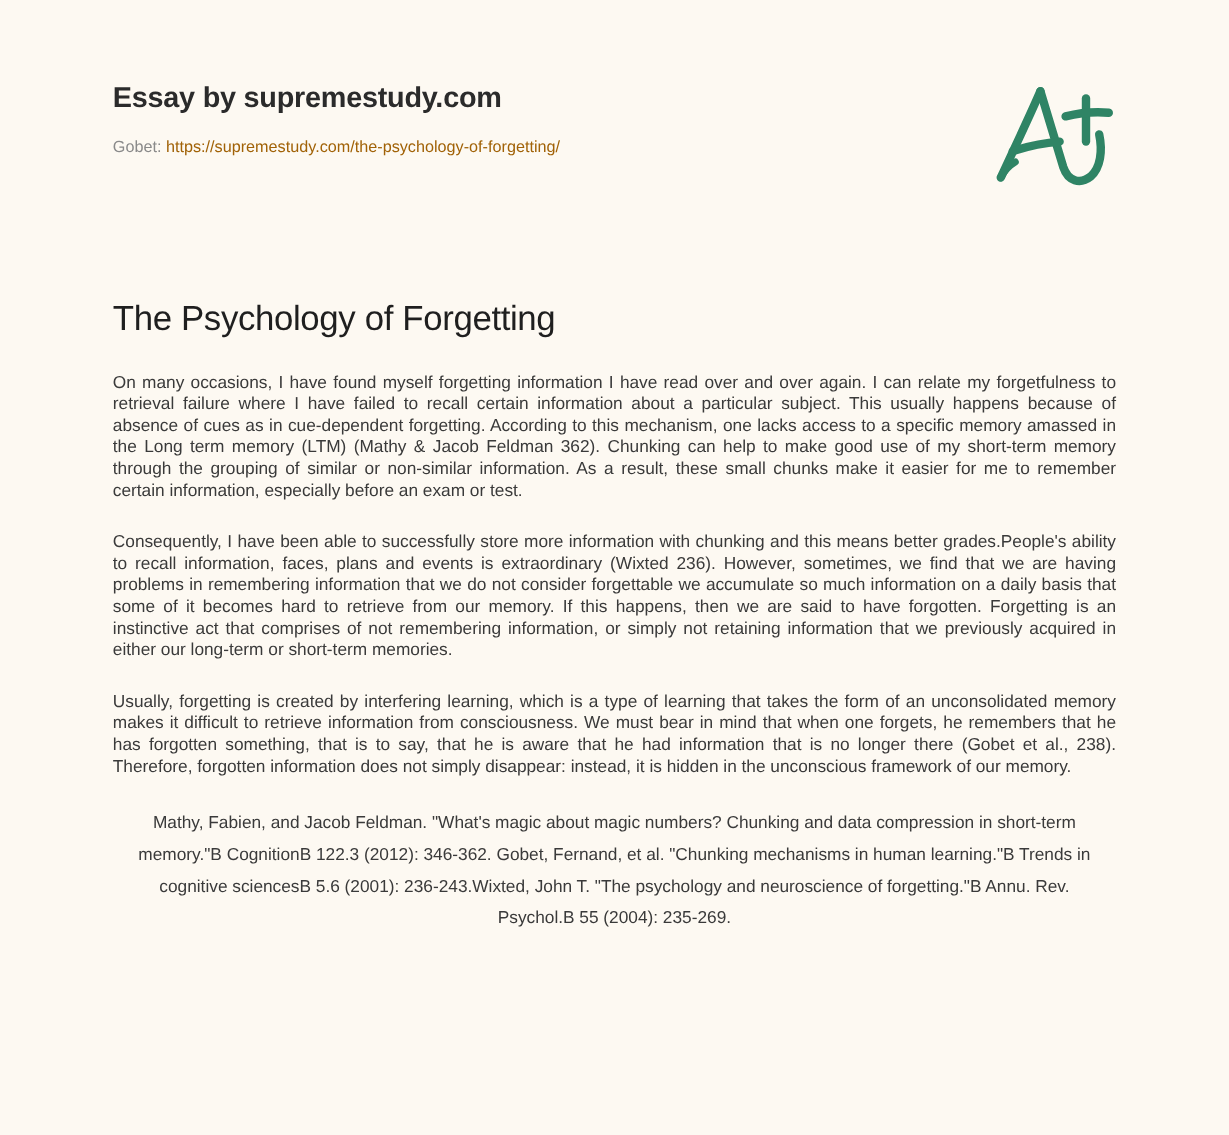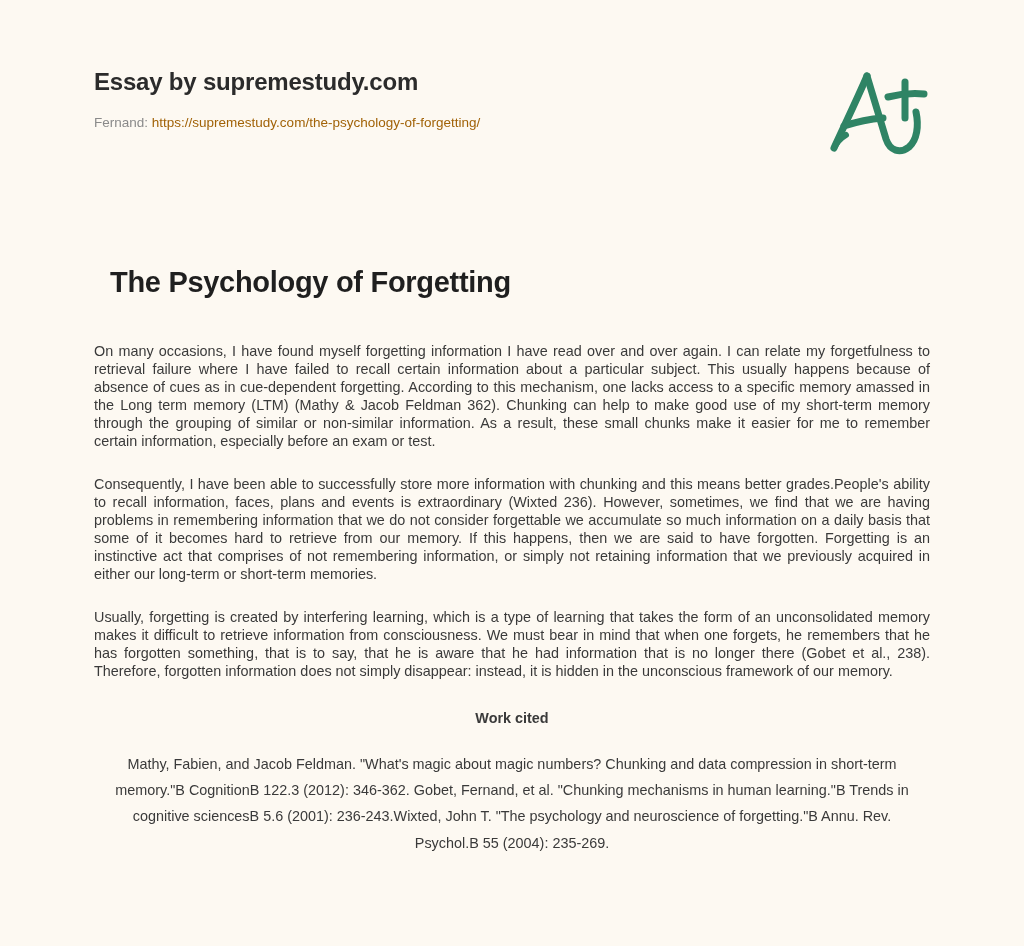--- a/index.html
+++ b/index.html
@@ -61,24 +61,24 @@
     height: 96px;
   }
   .logo svg {
     display: block;
     width: 116px;
     height: 96px;
   }
 
   
   .doc-title {
-    margin: 16px;
+    margin: 0;
     padding-top: 136px;
     font-size: 29px;
-    font-weight: bold;
+    font-weight: normal;
     color: #1f1f1f;
     letter-spacing: -0.3px;
     line-height: 1.25;
   }
 
   
   .body-copy {
     padding-top: 26px;
   }
   .body-copy p {
@@ -109,21 +109,21 @@
 </style>
 </head>
 <body>
 
 <div class="page">
 
   <div class="header">
     <h1 class="brand-title">Essay by supremestudy.com</h1>
 
     <div class="source-line">
-      <span class="source-label">Fernand:</span>
+      <span class="source-label">Gobet:</span>
       <a class="source-url" href="#">https://supremestudy.com/the-psychology-of-forgetting/</a>
     </div>
 
     <div class="logo">
       <svg viewBox="0 0 116 96" xmlns="http://www.w3.org/2000/svg">
         <g fill="none" stroke="#2f8465" stroke-linecap="round" stroke-linejoin="round">
 
           <path d="M47 12 C 38 33, 26 58, 14 84" stroke-width="7"></path>
 
           <path d="M47 12 C 53 32, 60 55, 66 75 C 70 87, 80 90, 89 83 C 97 76, 99 62, 96 48" stroke-width="7"></path>
@@ -141,17 +141,16 @@
   </div>
 
   <h2 class="doc-title">The Psychology of Forgetting</h2>
 
   <div class="body-copy">
     <p>On many occasions, I have found myself forgetting information I have read over and over again. I can relate my forgetfulness to retrieval failure where I have failed to recall certain information about a particular subject. This usually happens because of absence of cues as in cue-dependent forgetting. According to this mechanism, one lacks access to a specific memory amassed in the Long term memory (LTM) (Mathy &amp; Jacob Feldman 362). Chunking can help to make good use of my short-term memory through the grouping of similar or non-similar information. As a result, these small chunks make it easier for me to remember certain information, especially before an exam or test.</p>
     <p>Consequently, I have been able to successfully store more information with chunking and this means better grades.People's ability to recall information, faces, plans and events is extraordinary (Wixted 236). However, sometimes, we find that we are having problems in remembering information that we do not consider forgettable we accumulate so much information on a daily basis that some of it becomes hard to retrieve from our memory. If this happens, then we are said to have forgotten. Forgetting is an instinctive act that comprises of not remembering information, or simply not retaining information that we previously acquired in either our long-term or short-term memories.</p>
     <p>Usually, forgetting is created by interfering learning, which is a type of learning that takes the form of an unconsolidated memory makes it difficult to retrieve information from consciousness. We must bear in mind that when one forgets, he remembers that he has forgotten something, that is to say, that he is aware that he had information that is no longer there (Gobet et al., 238). Therefore, forgotten information does not simply disappear: instead, it is hidden in the unconscious framework of our memory.</p>
   </div>
 
-  <h3 class="works-heading">Work cited</h3>
 
   <p class="works-list">Mathy, Fabien, and Jacob Feldman. "What's magic about magic numbers? Chunking and data compression in short-term memory."B CognitionB 122.3 (2012): 346-362. Gobet, Fernand, et al. "Chunking mechanisms in human learning."B Trends in cognitive sciencesB 5.6 (2001): 236-243.Wixted, John T. "The psychology and neuroscience of forgetting."B Annu. Rev. Psychol.B 55 (2004): 235-269.</p>
 
 </div>
 
 </body></html>

